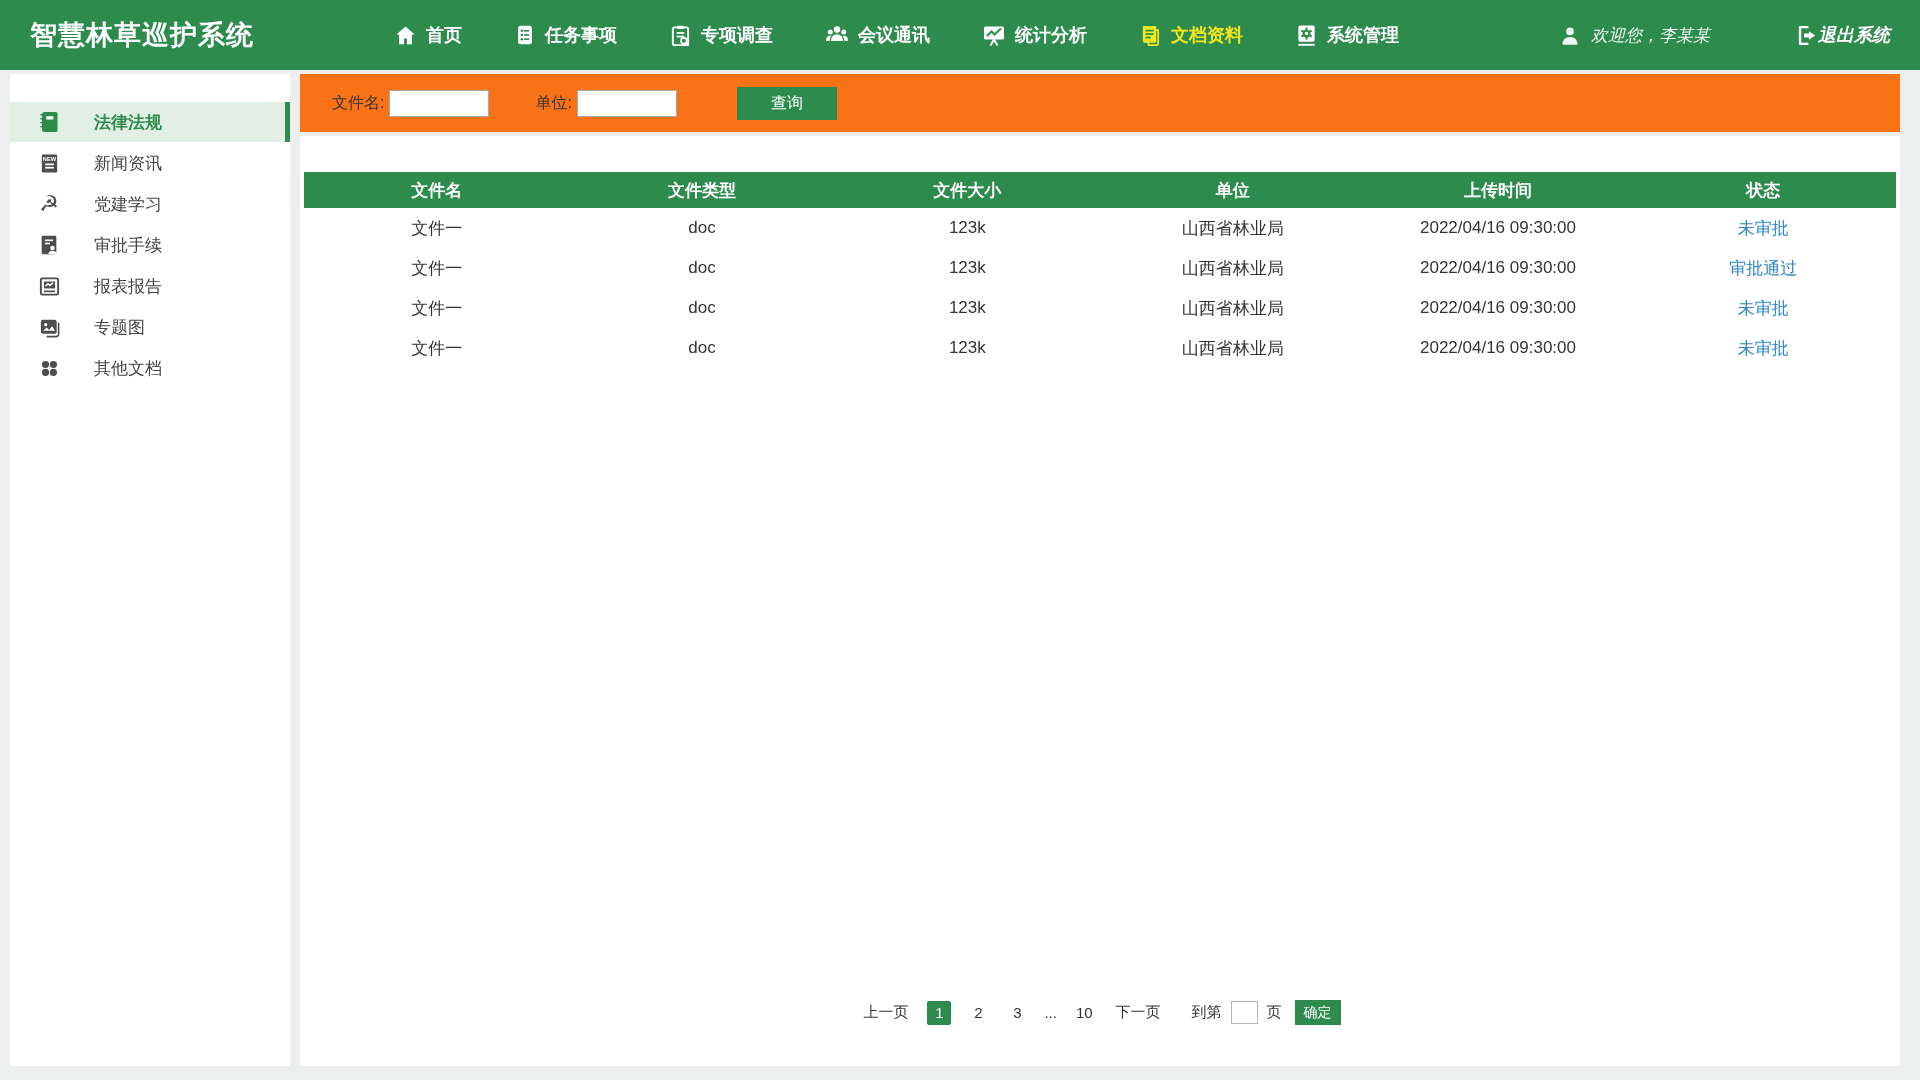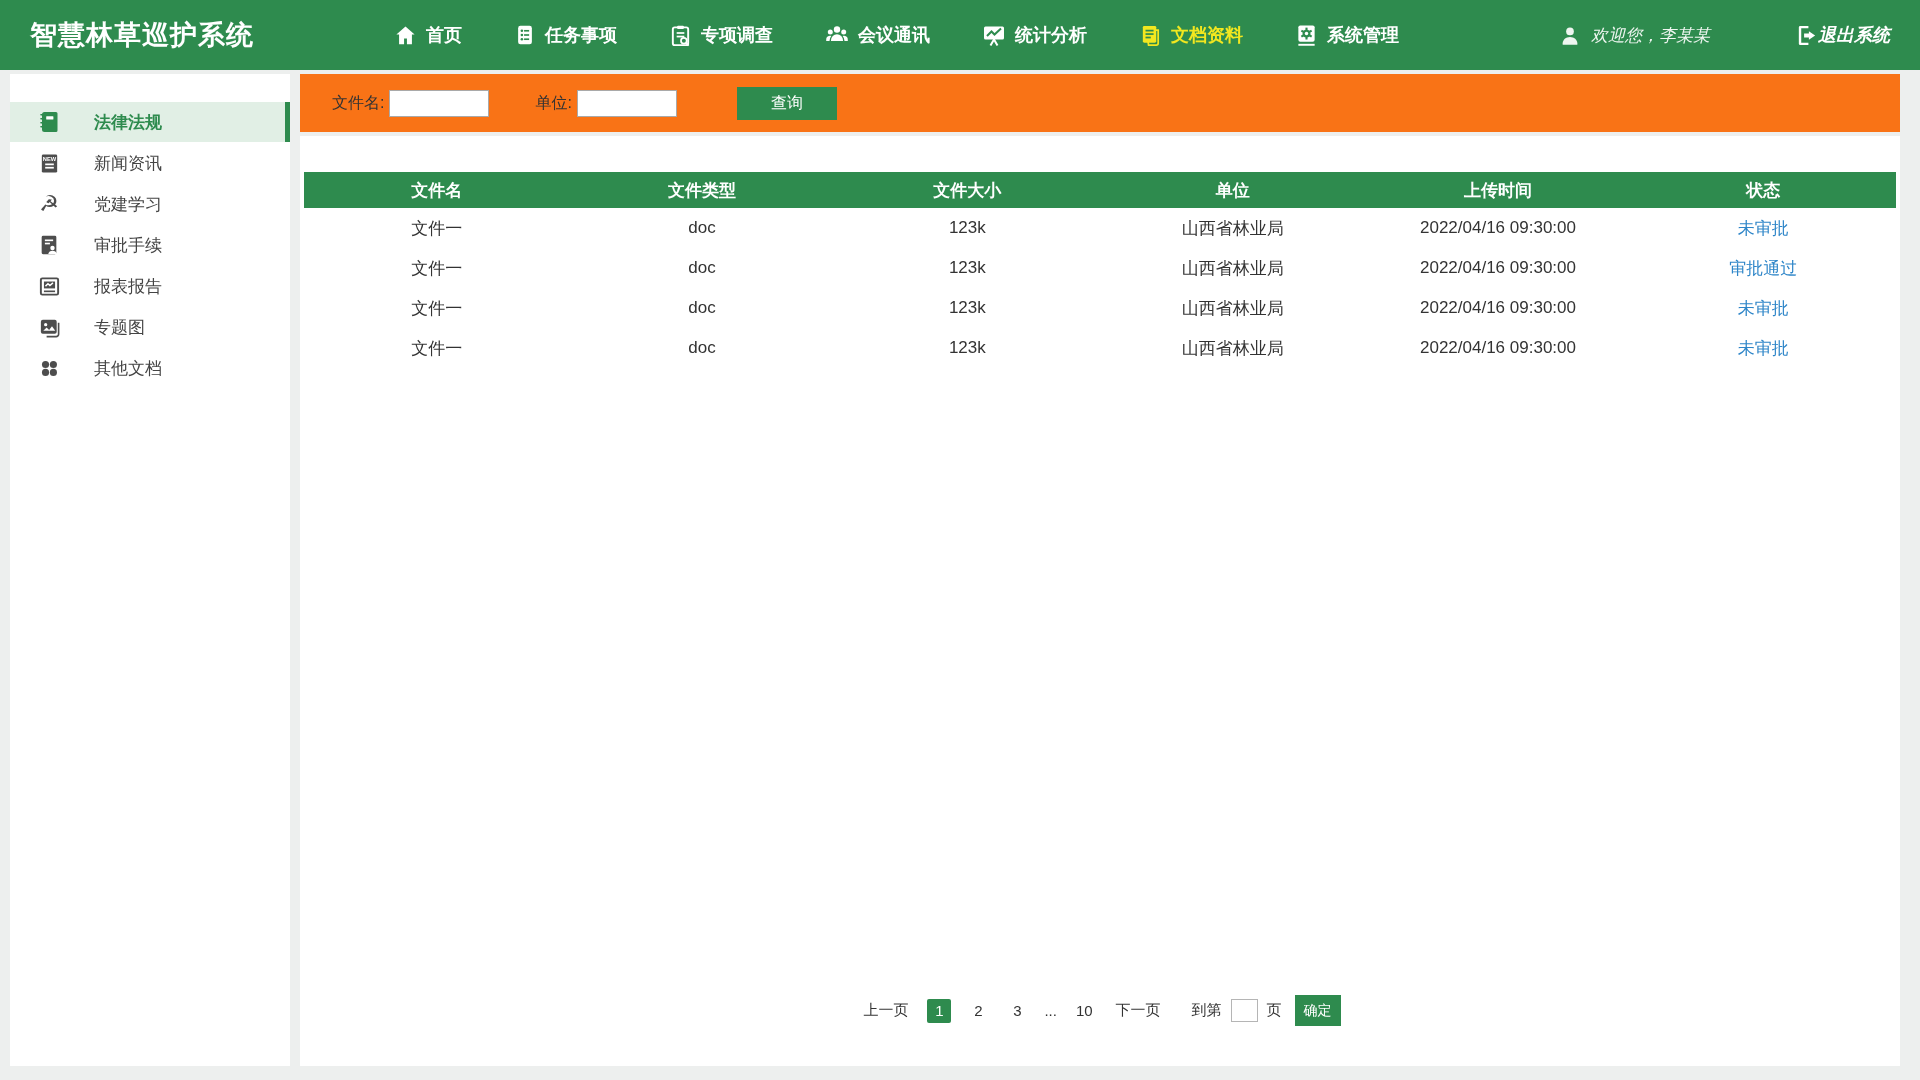--- a/index.html
+++ b/index.html
@@ -42,21 +42,21 @@
   td { text-align:center; height:40px; font-size:17px; color:#333; }
   td.status a { color:var(--blue); text-decoration:none; cursor:pointer; }
 
   .pagination { margin-top:auto; display:flex; align-items:center; justify-content:center; gap:15px; font-size:15px; color:#333; }
   .pg-btn { cursor:pointer; padding:4px 4px; }
   .pg-num { min-width:24px; height:24px; display:flex; align-items:center; justify-content:center; cursor:pointer; border-radius:2px; padding:0 4px; }
   .pg-num.active { background:var(--green); color:#fff; }
   .pg-ellipsis { color:#333; }
   .pg-goto { display:flex; align-items:center; gap:9px; margin-left:12px; }
   .pg-goto input { width:27px; height:23px; border:1px solid #b5b5b5; outline:none; text-align:center; font-size:14px; }
-  .btn-confirm { width:46px; height:31px; background:var(--green); color:#fff; border:none; font-size:14px; cursor:pointer; margin-left:4px; }
+  .btn-confirm { width:46px; height:25px; background:var(--green); color:#fff; border:none; font-size:14px; cursor:pointer; margin-left:4px; }
 </style>
 </head>
 <body>
 
 <header class="navbar">
   <div class="app-title">智慧林草巡护系统</div>
   <nav class="nav-items" id="nav-items">
       <div class="nav-item">
         <span class="n-icon">
           <svg viewBox="0 0 24 24" width="23" height="23">

